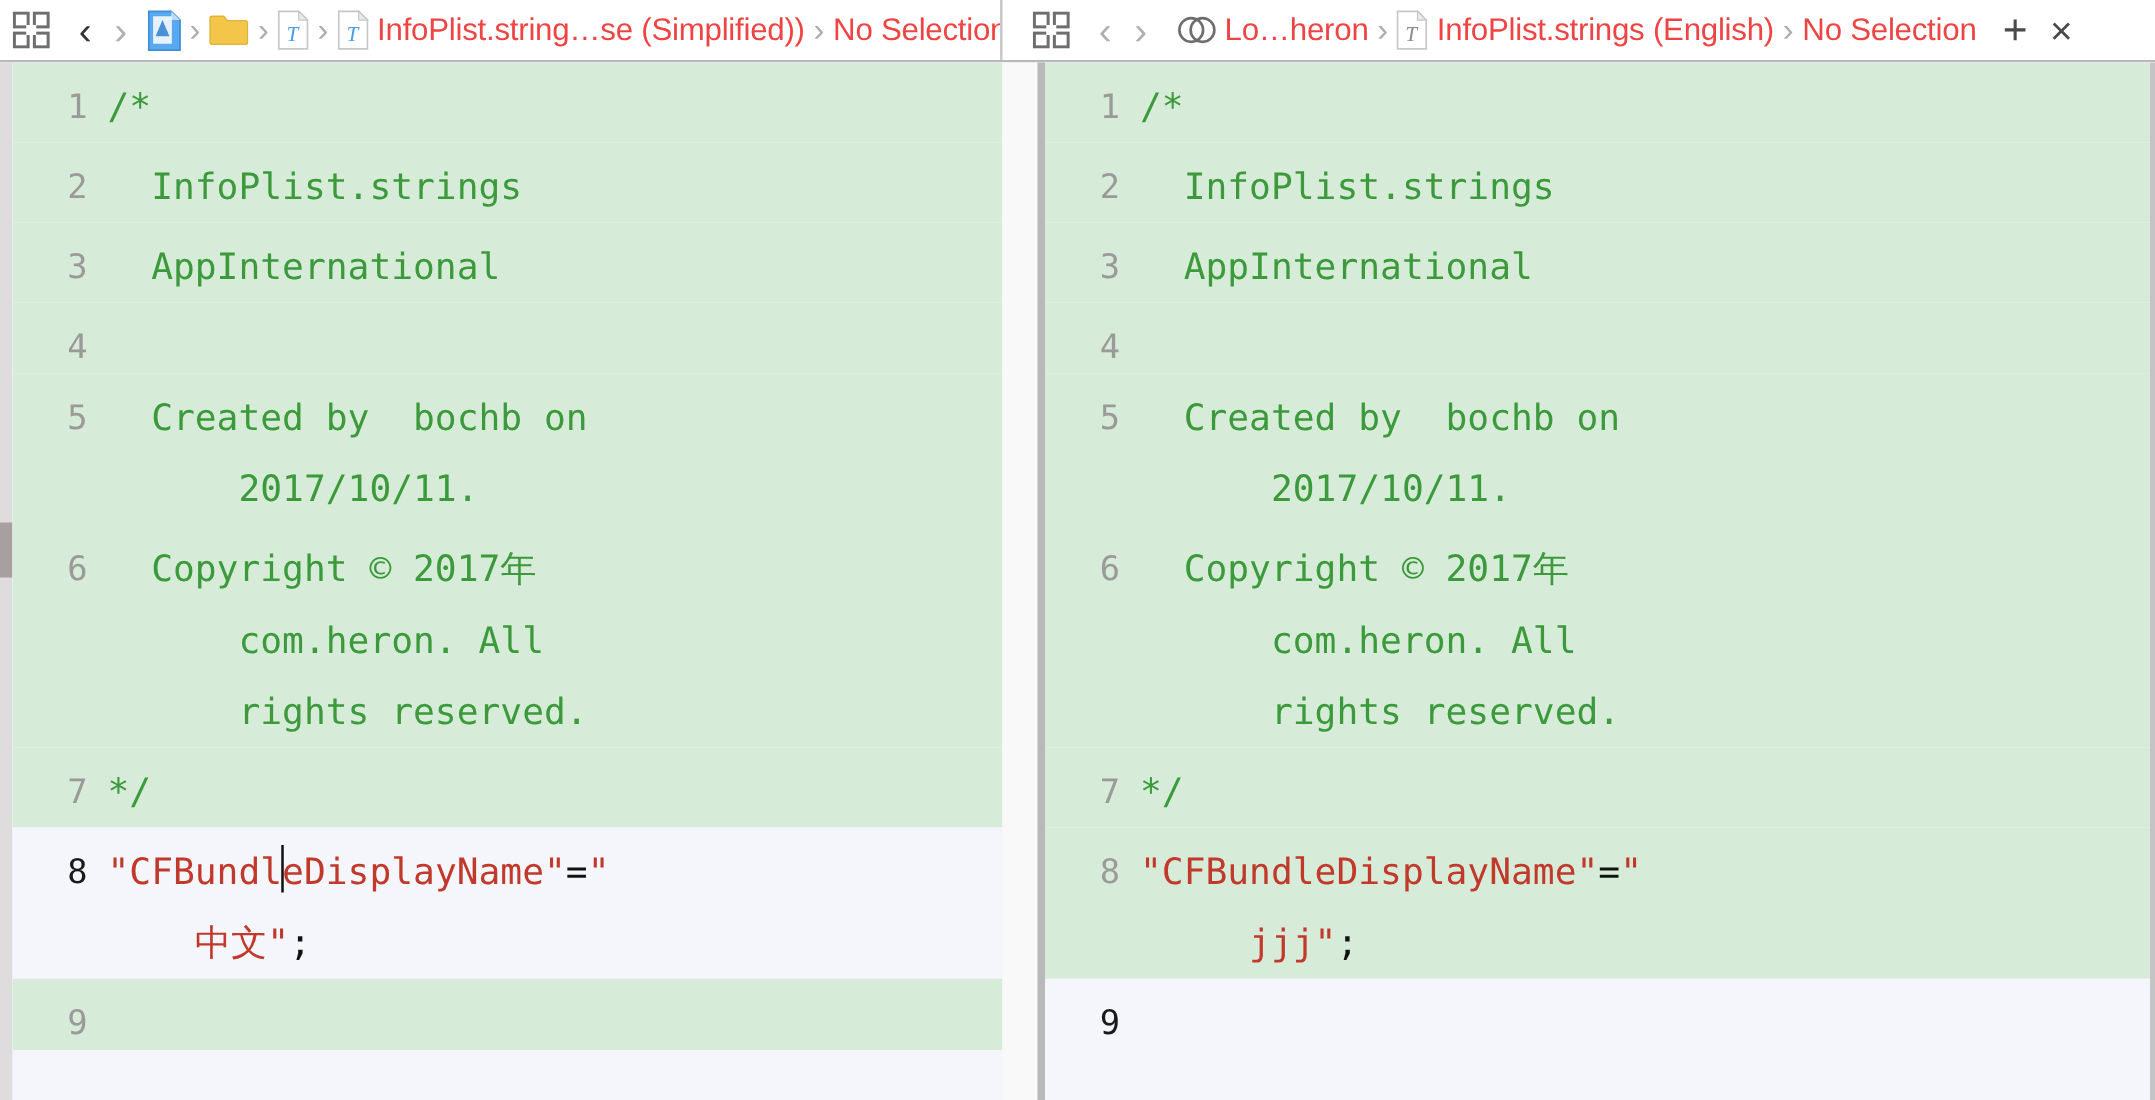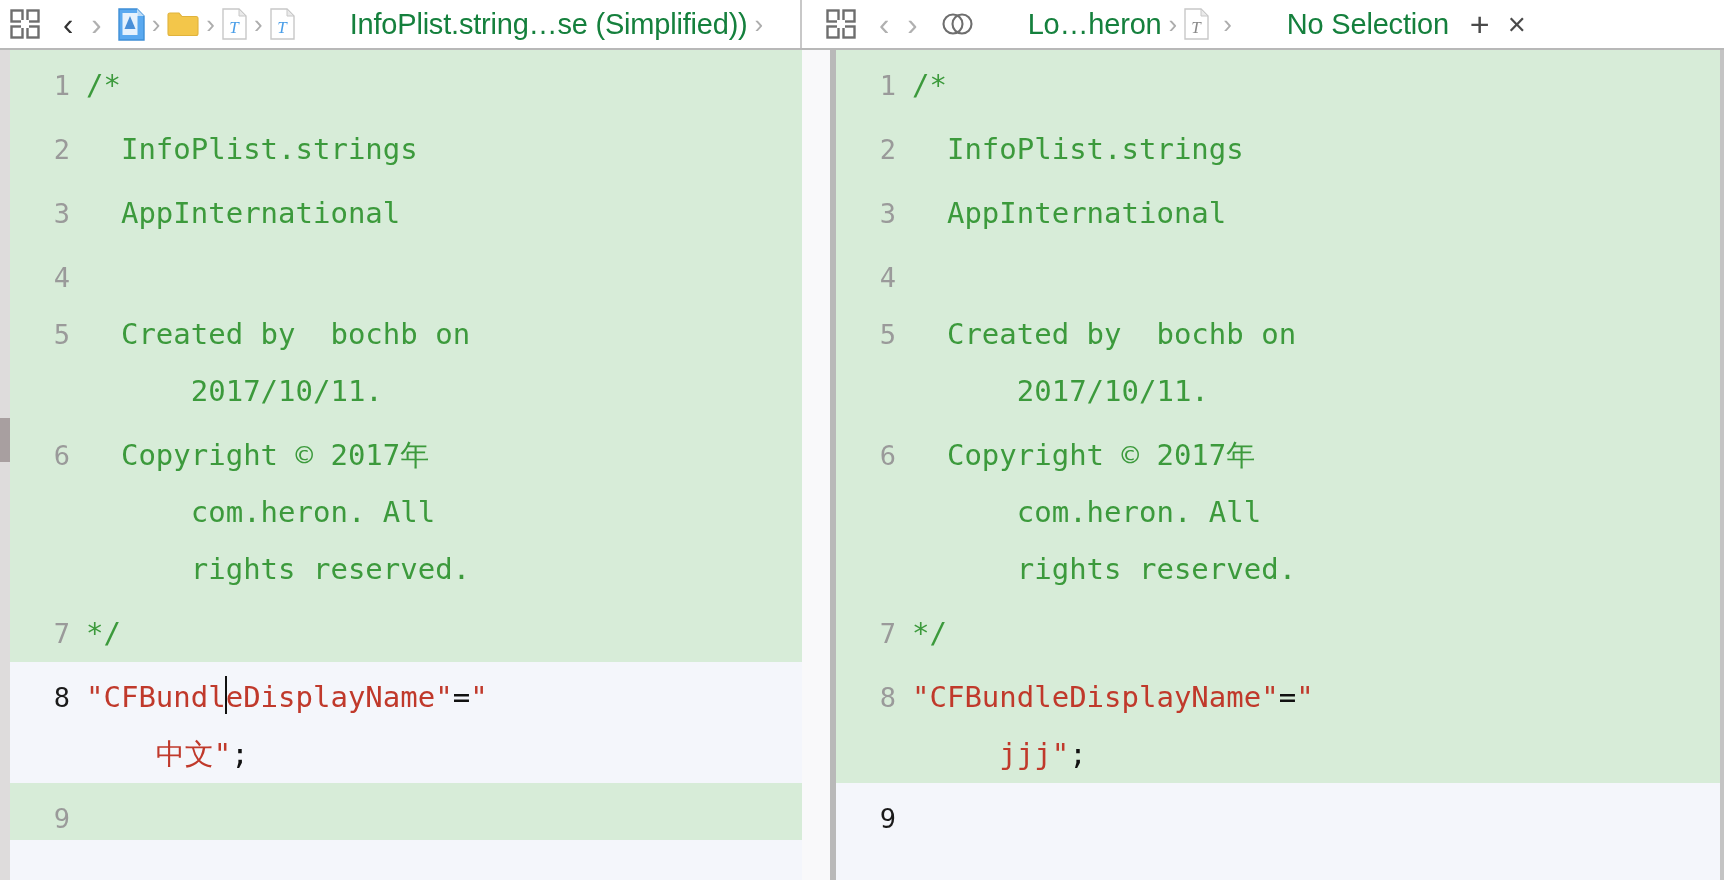--- a/index.html
+++ b/index.html
@@ -41,25 +41,24 @@
   .jumpbar.right { flex: 1 1 auto; }
 
   .jb-item {
     display: inline-flex;
     align-items: center;
     height: 48px;
     flex: 0 0 auto;
   }
 
   .jb-label {
-    font-size: 29px;
-    color: #15803d;
+    font-size: 25px;
+    color: #ef4444;
     letter-spacing: -0.2px;
     line-height: 1;
-    margin-left: 48px;
   }
 
   .jb-chevron {
     font-size: 26px;
     color: #adadad;
     padding: 0 7px;
     line-height: 1;
     font-weight: 400;
   }
 
@@ -320,20 +319,21 @@
       <span class="jb-chevron jb-item">›</span>
 
       <span class="icon ico-strings jb-item">
         <svg viewBox="0 0 25 32" width="25" height="32">
           <path d="M1 1 h16 l7 7 v23 h-23 z" fill="#ffffff" stroke="#c8c8c8" stroke-width="1.4"></path>
           <path d="M17 1 v7 h7 z" fill="#eaeaea" stroke="#c8c8c8" stroke-width="1"></path>
           <text x="12" y="25" font-family="Liberation Serif, serif" font-style="italic" font-size="17" fill="#8a8a8a" text-anchor="middle">T</text>
         </svg>
       </span>
       <span class="jb-gap-sm"></span>
+      <span class="jb-item jb-label">InfoPlist.strings (English)</span>
 
       <span class="jb-chevron jb-item">›</span>
 
       <span class="jb-item jb-label">No Selection</span>
 
       <span class="jb-gap-sm"></span>
       <span class="jb-item jb-plus">+</span>
       <span class="jb-item jb-close">×</span>
     </div>
   </div>

